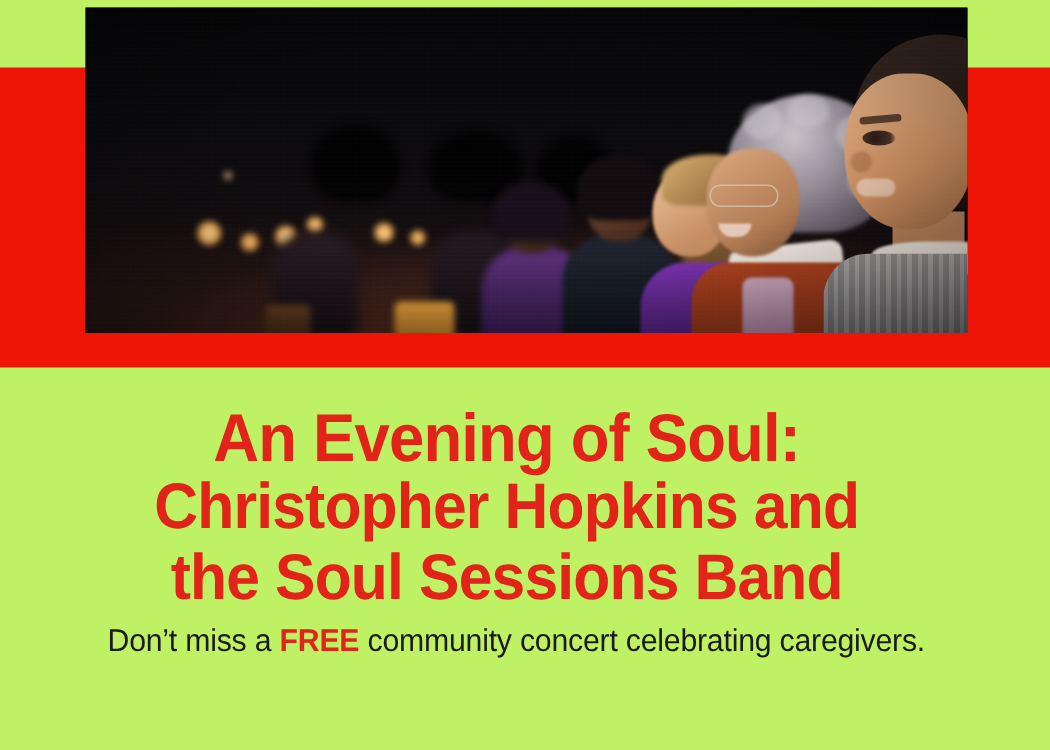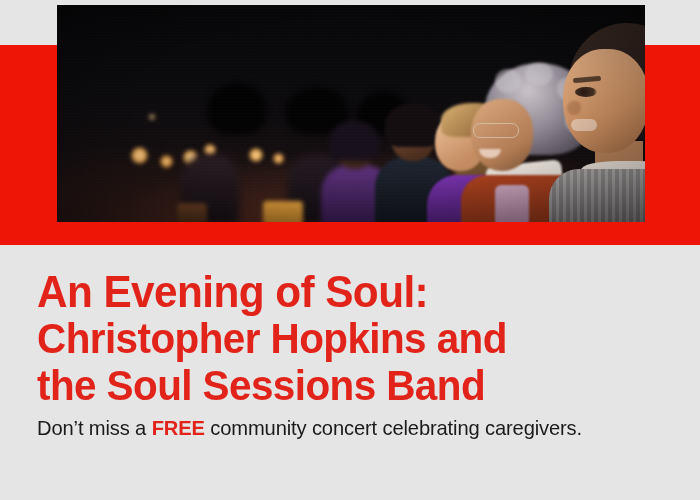--- a/index.html
+++ b/index.html
@@ -11,21 +11,22 @@
     height: 500px;
     overflow: hidden;
     background: #ffffff;
     font-family: "Liberation Sans", "DejaVu Sans", sans-serif;
     position: relative;
   }
 
   #poster {
     position: absolute;
     inset: 0;
-    background: #e5e5e5;
+    background: #bef264;
+    text-align: center;
   }
 
   
   .red-band {
     position: absolute;
     left: 0;
     top: 45px;
     width: 700px;
     height: 200px;
     background: #ee1406;

